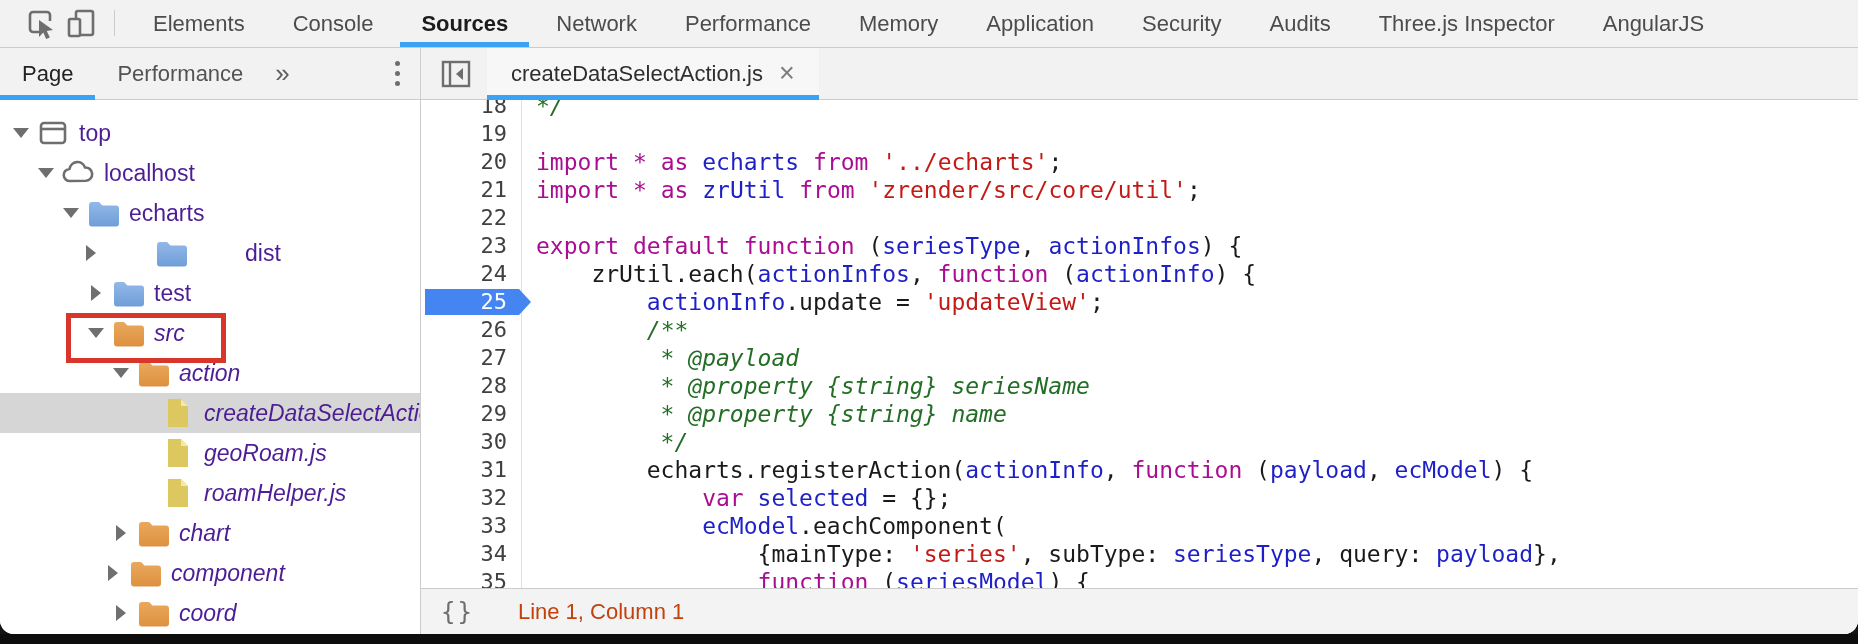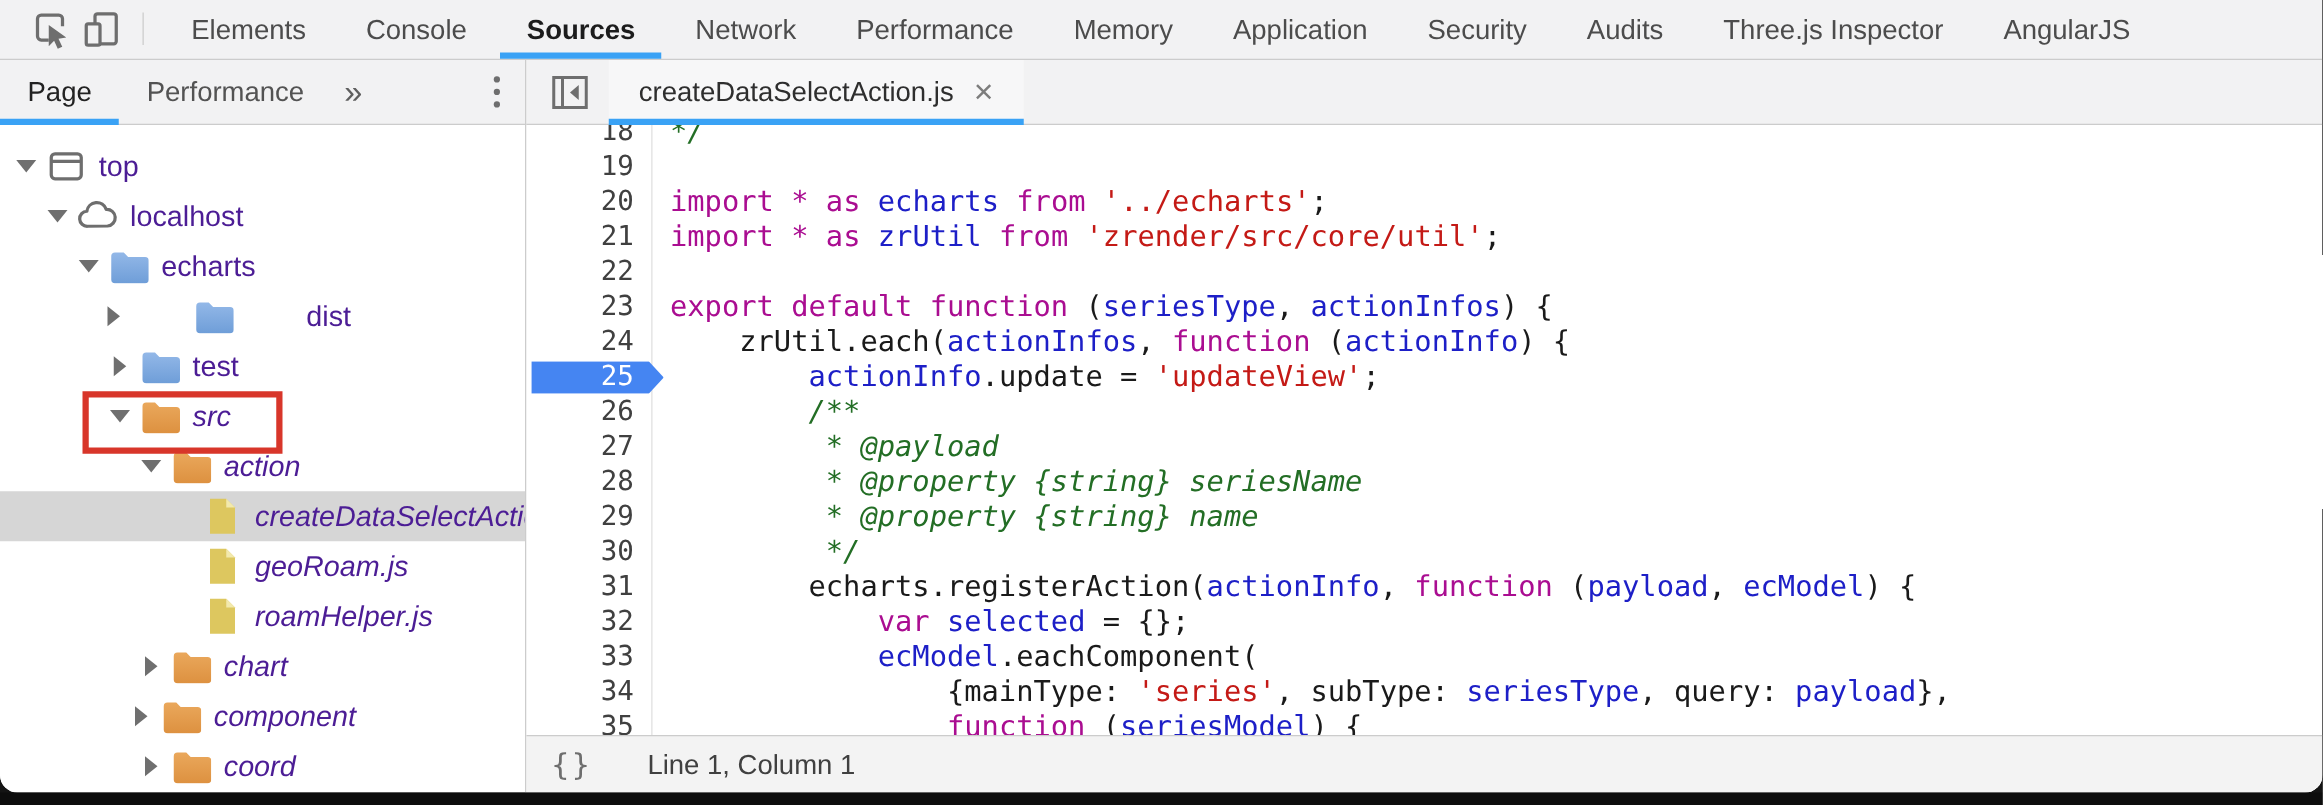--- a/index.html
+++ b/index.html
@@ -76,21 +76,21 @@
   .tk-k{color:#aa0d91;}
   .tk-v{color:#1d1fc7;}
   .tk-s{color:#c41a16;}
   .tk-c{color:#236e25;font-style:italic;}
   .tk-p{color:#1a1a1a;}
 
   .status-bar{height:45px;flex:0 0 auto;background:#f3f3f3;border-top:1px solid #ccc;
               display:flex;align-items:center;}
   .pretty-print{font-family:"DejaVu Sans Mono",monospace;font-size:24px;color:#6e6e6e;
                 padding:0 18px 0 20px;letter-spacing:2px;cursor:pointer;}
-  .cursor-pos{font-size:22px;color:#404040;margin-left:26px;}
+  .cursor-pos{font-size:22px;color:#c2410c;margin-left:26px;}
 
   .bottom-strip{position:absolute;left:0;right:0;bottom:0;height:10px;background:#0d0d0d;}
   svg{display:block;}
 </style>
 </head>
 <body>
 
 <div class="devtools" style="--accent: #3aa2f5; --exec: #4585f2; --annot: #d8362a;">
   <div class="app">
 

